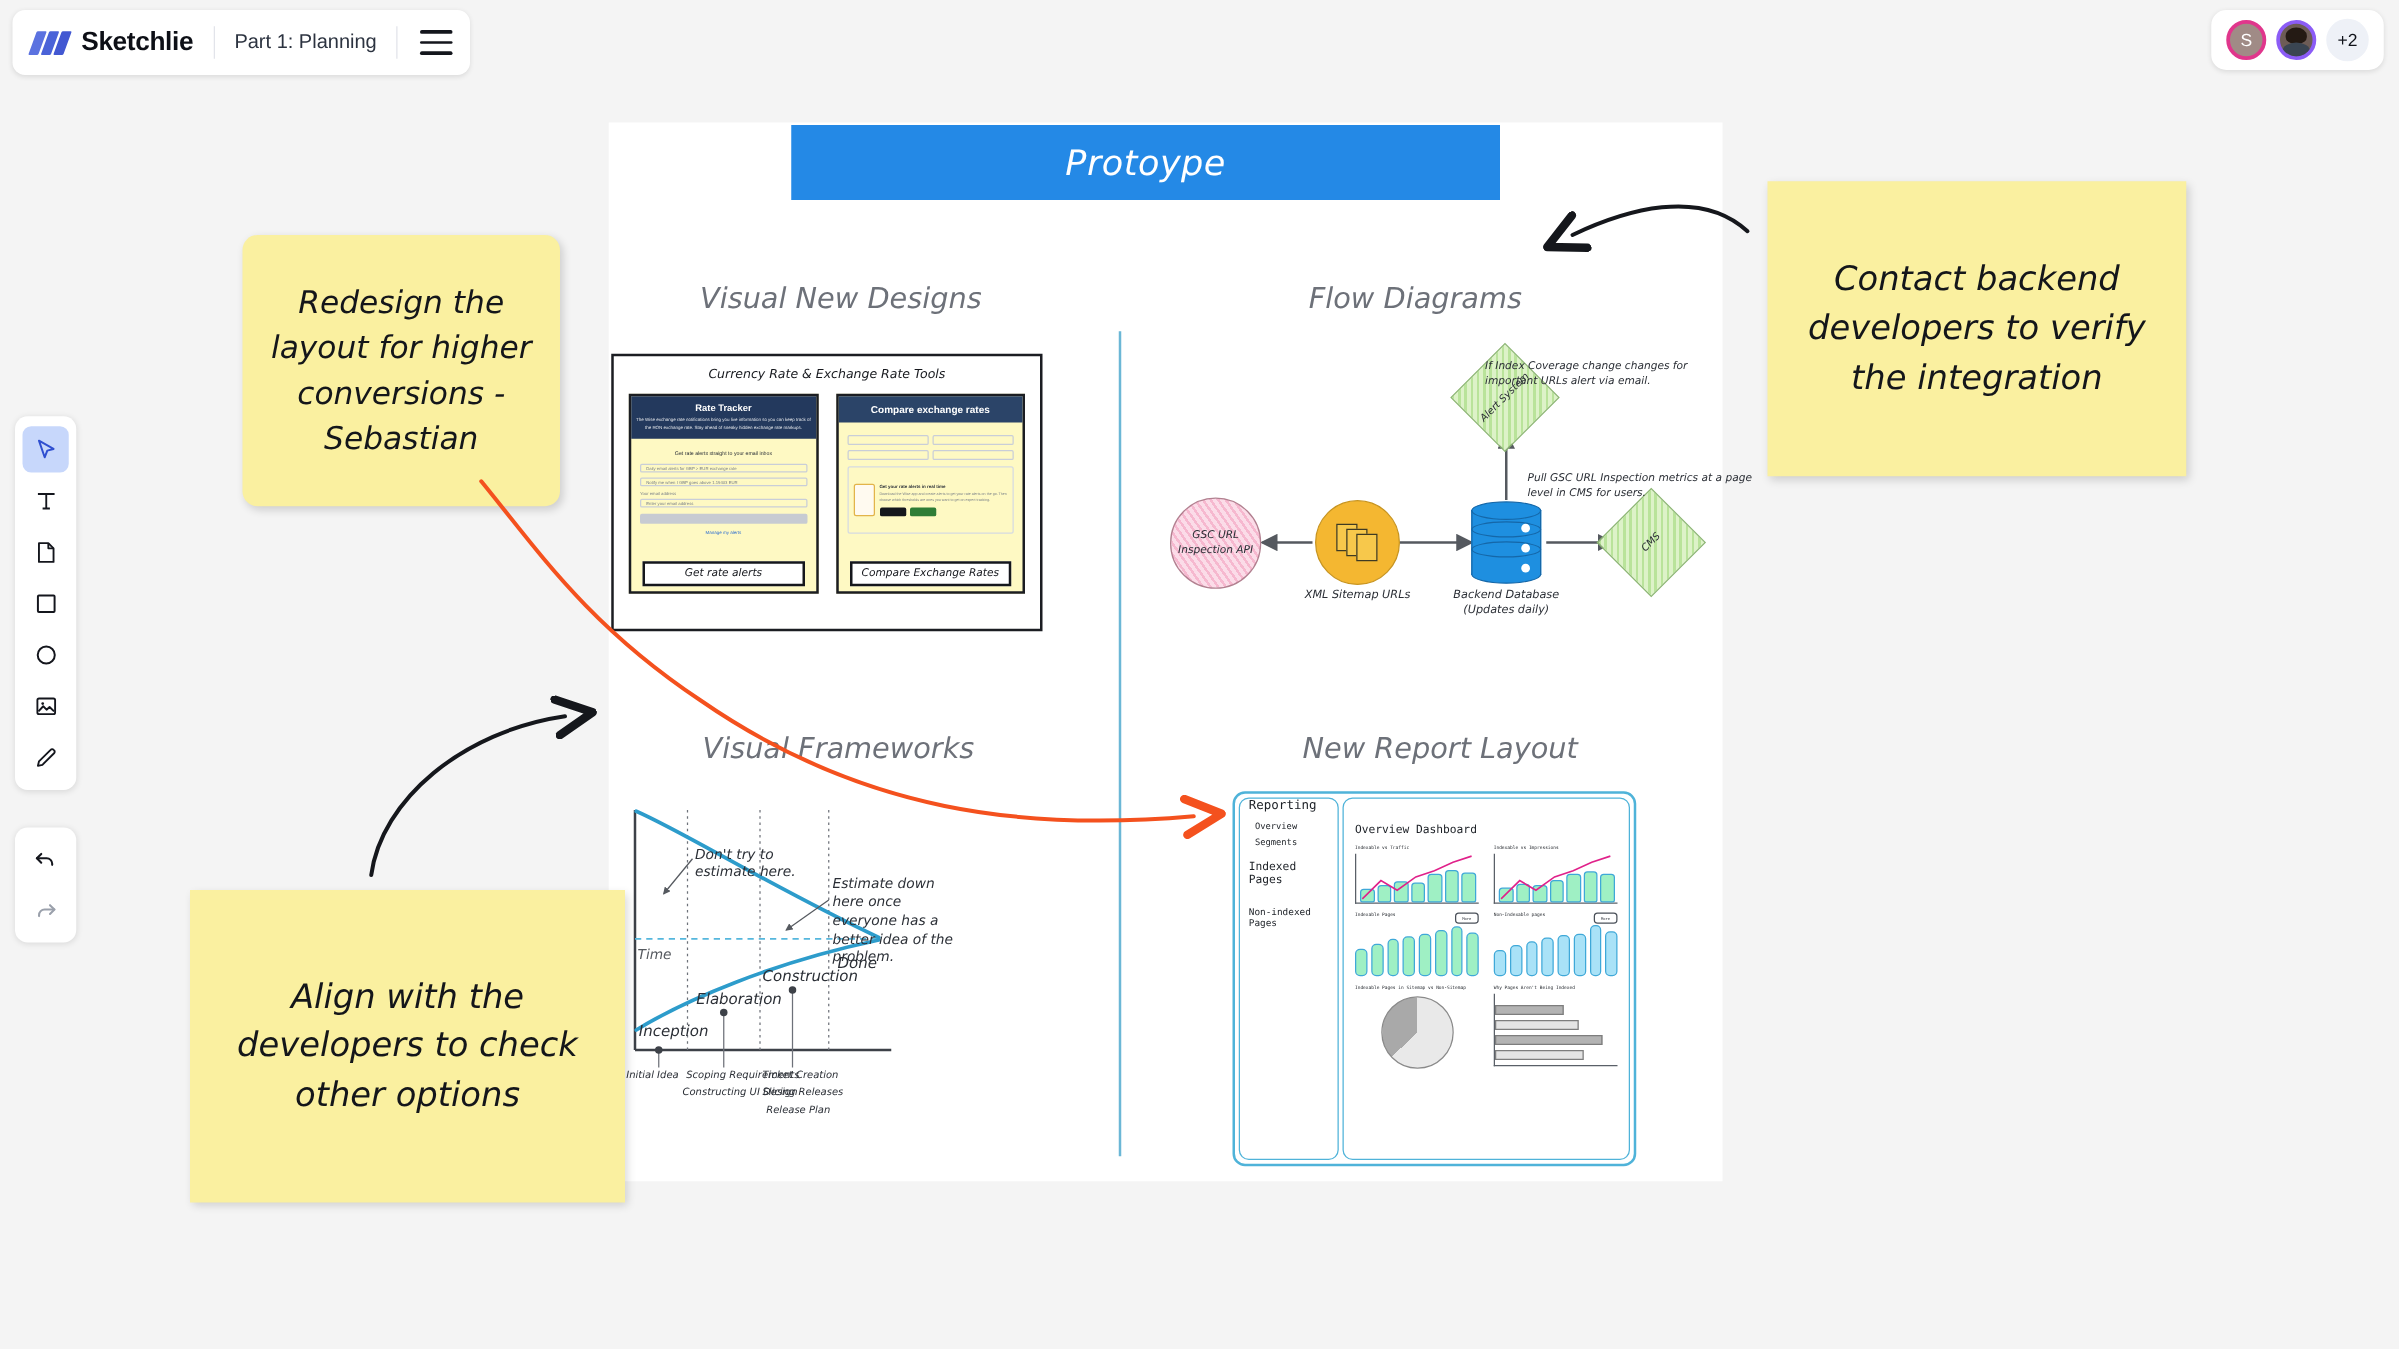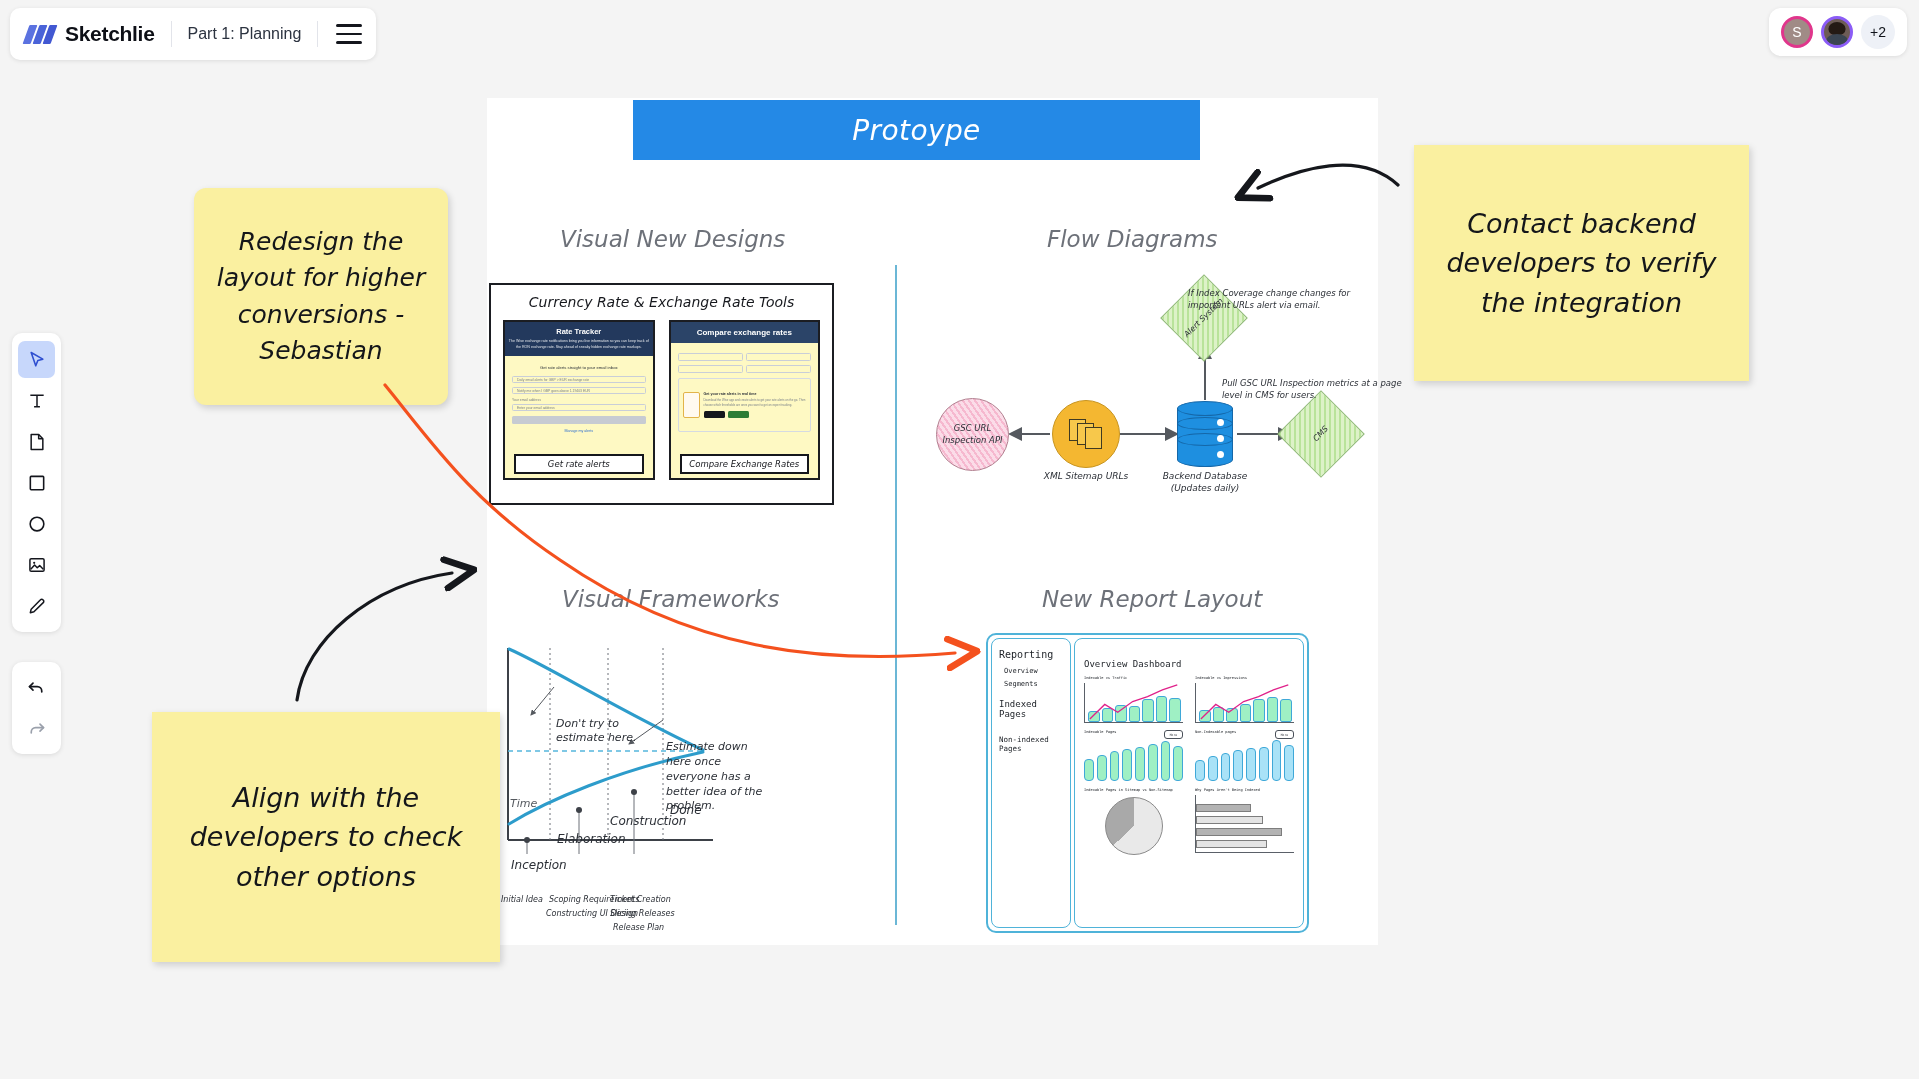--- a/index.html
+++ b/index.html
@@ -117,21 +117,21 @@
   #sticky-contact  { left: 1414px; top: 145px; width: 335px; height: 236px; font-size: 27px; }
   #sticky-align    { left: 152px; top: 712px; width: 348px; height: 250px; font-size: 27px; }
 
   
   .mock-card {
     position: absolute; left: 489px; top: 283px;
     width: 345px; height: 222px; background: #fff;
     border: 2.5px solid #1b1d22;
   }
   .mock-card .title {
-    text-align: center; margin-top: 9px; font-size: 14px; color: #16181d;
+    text-align: center; margin-top: 9px; font-size: 10px; color: #16181d;
     font-family: "DejaVu Sans", sans-serif; font-style: italic;
   }
   .mock-panels { display: flex; gap: 14px; padding: 10px 12px 0 12px; }
   .mock-panel { flex: 1; border: 2.5px solid #1b1d22; background: #fef9c3; height: 160px; position: relative; }
   .mp-head {
     background: #23395d; color: #fff; text-align: center;
     font-size: 7.5px; font-weight: bold; padding: 5px 3px 6px;
   }
   .mp-head small { display:block; font-weight: normal; font-size: 3.6px; line-height: 1.55; margin-top: 3px; opacity:.88; }
   .mp-body { padding: 6px 7px; font-size: 4px; color: #555; }
@@ -203,30 +203,30 @@
   }
   .fannot {
     position:absolute; font-size:8.5px; color:#2b2f36; line-height:1.45;
     font-family:"DejaVu Sans", sans-serif; font-style: italic;
   }
 
   
   .cone { position: absolute; left: 498px; top: 640px; width: 300px; height: 280px; }
   .cone-lbl {
     position:absolute; font-family:"DejaVu Sans", sans-serif; font-style: italic;
-    color:#2b2f36; white-space: nowrap; margin-top: 40px;
+    color:#2b2f36; white-space: nowrap;
   }
 
   
   .report {
     position: absolute; left: 986px; top: 633px; width: 323px; height: 300px;
     border: 2px solid #4fb3d9; border-radius: 10px; background: #fff; display: flex; padding: 3px;
   }
   .rep-side {
-    width: 80px; border: 1.6px solid #4fb3d9; border-radius: 8px; padding: 10px 7px;
+    width: 80px; border: 1.6px solid #4fb3d9; border-radius: 8px; padding: 0 7px;
     font-family: "DejaVu Sans Mono", monospace; color: #1c2026;
   }
   .rep-side .h { font-size: 10px; margin-bottom: 7px; }
   .rep-side .s { font-size: 7px; margin-bottom: 5px; padding-left: 5px; }
   .rep-side .h2 { font-size: 9px; margin: 11px 0 16px 0; }
   .rep-side .h3 { font-size: 7.5px; }
   .rep-main {
     flex: 1; margin-left: 3px; border: 1.6px solid #4fb3d9; border-radius: 8px;
     padding: 20px 9px; font-family: "DejaVu Sans Mono", monospace; overflow: hidden;
   }

